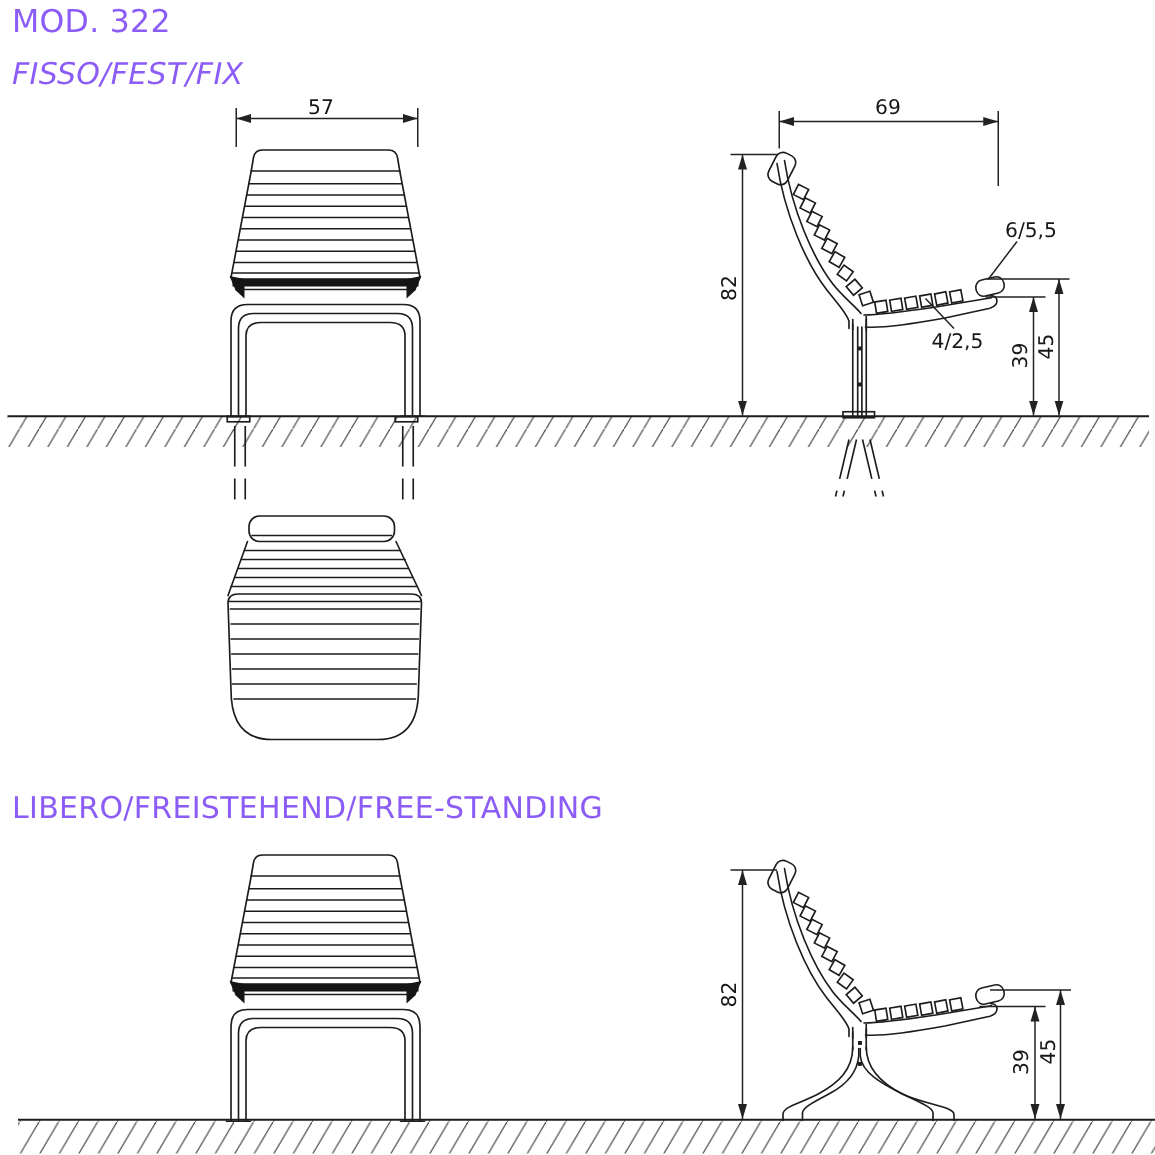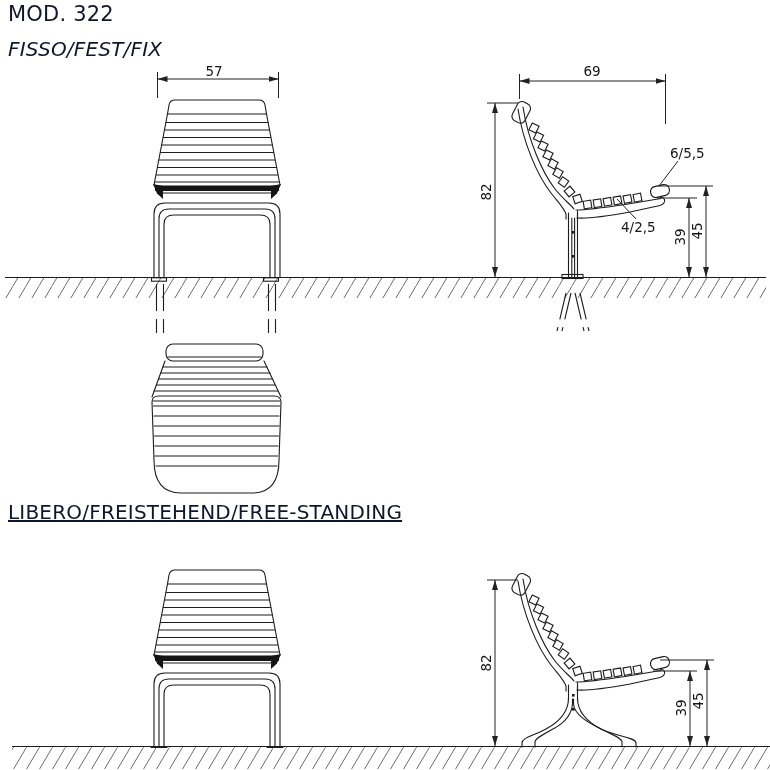--- a/index.html
+++ b/index.html
@@ -8,26 +8,26 @@
     background:#ffffff;
     font-family:"DejaVu Sans","Liberation Sans",sans-serif;
     color:#161616;
     position:relative;
     overflow:hidden;
   }
   .title{
     position:absolute;left:8px;
     font-size:20px;
     letter-spacing:0.2px;
-    color:#0f172a;
+    color:#8b5cf6;
     white-space:nowrap;
   }
   #model-title{top:2px;font-size:21px;}
   #fixed-title{top:37px;font-style:italic;}
-  #free-title{top:500px;text-decoration:underline;}
+  #free-title{top:526px;}
   svg{position:absolute;top:0;left:0;}
   svg text{
     font-family:"DejaVu Sans","Liberation Sans",sans-serif;
     font-size:13.5px;
     fill:#161616;
   }
   .ln{stroke:#1c1c1c;stroke-width:1.1;fill:none;stroke-linecap:round;}
   .dim{stroke:#222;stroke-width:1;fill:none;}
   .dash{stroke:#1c1c1c;stroke-width:1.1;fill:none;stroke-dasharray:27 8;}
 </style>

